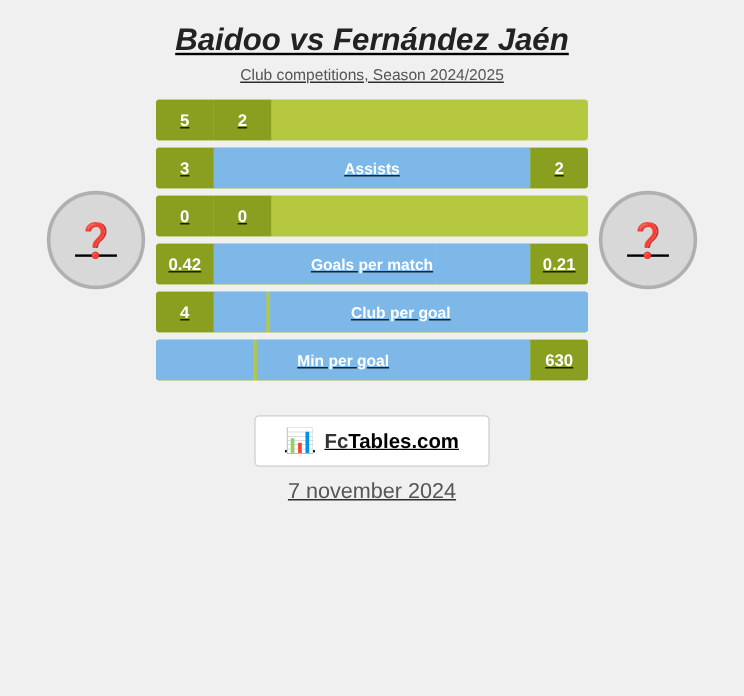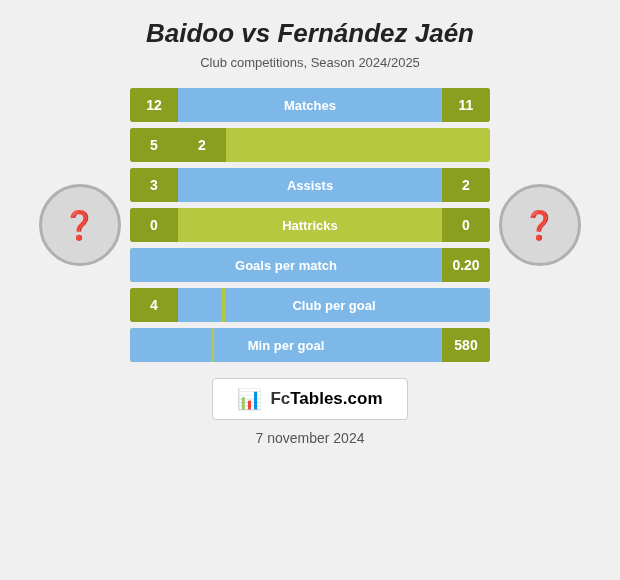--- a/index.html
+++ b/index.html
@@ -14,34 +14,34 @@
       overflow: hidden;
     }
     .page-container {
       width: 592px;
       height: 580px;
       background: #f0f0f0;
       display: flex;
       flex-direction: column;
       align-items: center;
       padding: 18px 10px 10px 10px;
+      text-decoration: underline;
     }
     .title {
       font-size: 26px;
       font-weight: 900;
       color: #222;
       text-align: center;
       margin-bottom: 6px;
       font-style: italic;
     }
     .subtitle {
       font-size: 13px;
       color: #555;
       text-align: center;
-      margin-bottom: 18px;
     }
     .comparison-area {
       display: flex;
       flex-direction: row;
       align-items: center;
       width: 100%;
       justify-content: center;
       gap: 0;
     }
     .player-avatar {
@@ -158,93 +158,80 @@
     .logo-text {
       font-size: 17px;
       font-weight: bold;
       color: #333;
     }
     .logo-text span {
       color: #000000;
     }
     .date-text {
       margin-top: 10px;
-      font-size: 14px;
+      font-size: 18px;
       color: #555;
       text-align: center;
     }
   </style>
 </head>
 <body>
 
 <div class="page-container">
   <div class="title">Baidoo vs Fernández Jaén</div>
   <div class="subtitle">Club competitions, Season 2024/2025</div>
 
   <div class="comparison-area">
     <div class="player-avatar">
       <div class="avatar-circle">❓</div>
     </div>
 
     <div class="stats-container" id="stats-container">
 
-    <div class="stat-row">
-          <div class="stat-left-value">12</div>
-          <div class="stat-label-area">
-            <div class="stat-bar-left" style="width: 55%;"></div>
-            <div class="stat-bar-right" style="width: 50%;"></div>
-            <span class="stat-label">Matches</span>
-          </div>
-          <div class="stat-right-value">11</div>
-        </div>
         <div class="stat-row">
           <div class="stat-left-value">5</div>
           <div class="stat-right-value">2</div>
         </div>
         <div class="stat-row">
           <div class="stat-left-value">3</div>
           <div class="stat-label-area">
             <div class="stat-bar-left" style="width: 60%;"></div>
             <div class="stat-bar-right" style="width: 40%;"></div>
             <span class="stat-label">Assists</span>
           </div>
           <div class="stat-right-value">2</div>
         </div>
         <div class="stat-row">
           <div class="stat-left-value">0</div>
-          <div class="stat-label-area">
-            <div class="stat-bar-left" style="width: 0%;"></div>
-            <div class="stat-bar-right" style="width: 0%;"></div>
-            <span class="stat-label">Hattricks</span>
-          </div>
           <div class="stat-right-value">0</div>
         </div>
         <div class="stat-row">
+          <div class="stat-left-value">0.42</div>
           <div class="stat-label-area">
             <div class="stat-bar-left" style="width: 70%;"></div>
             <div class="stat-bar-right" style="width: 30%;"></div>
             <span class="stat-label">Goals per match</span>
           </div>
-          <div class="stat-right-value">0.20</div>
+          <div class="stat-right-value">0.21</div>
         </div>
         <div class="stat-row">
           <div class="stat-left-value">4</div>
           <div class="stat-label-area">
             <div class="stat-bar-left" style="width: 14%;"></div>
             <div class="stat-bar-right" style="width: 85%;"></div>
             <span class="stat-label">Club per goal</span>
           </div>
         </div>
         <div class="stat-row">
           <div class="stat-label-area">
             <div class="stat-bar-left" style="width: 26%;"></div>
             <div class="stat-bar-right" style="width: 73%;"></div>
             <span class="stat-label">Min per goal</span>
           </div>
-          <div class="stat-right-value">580</div>
+          <div class="stat-right-value">630</div>
         </div>
       </div>
 
     <div class="player-avatar">
       <div class="avatar-circle">❓</div>
     </div>
   </div>
 
   <div class="logo-area">
     <span class="logo-icon">📊</span>

